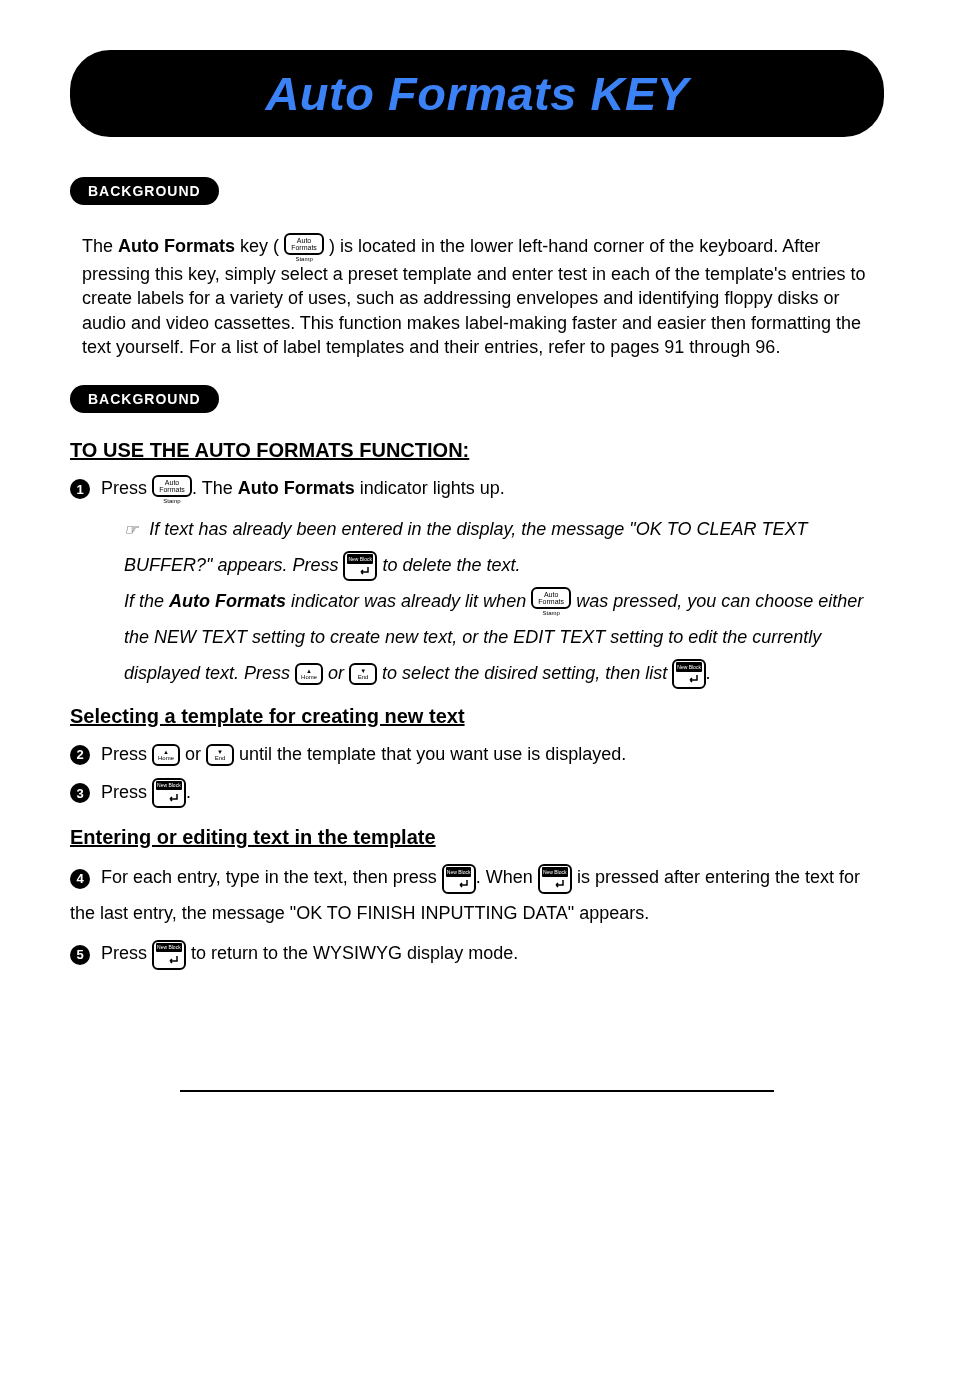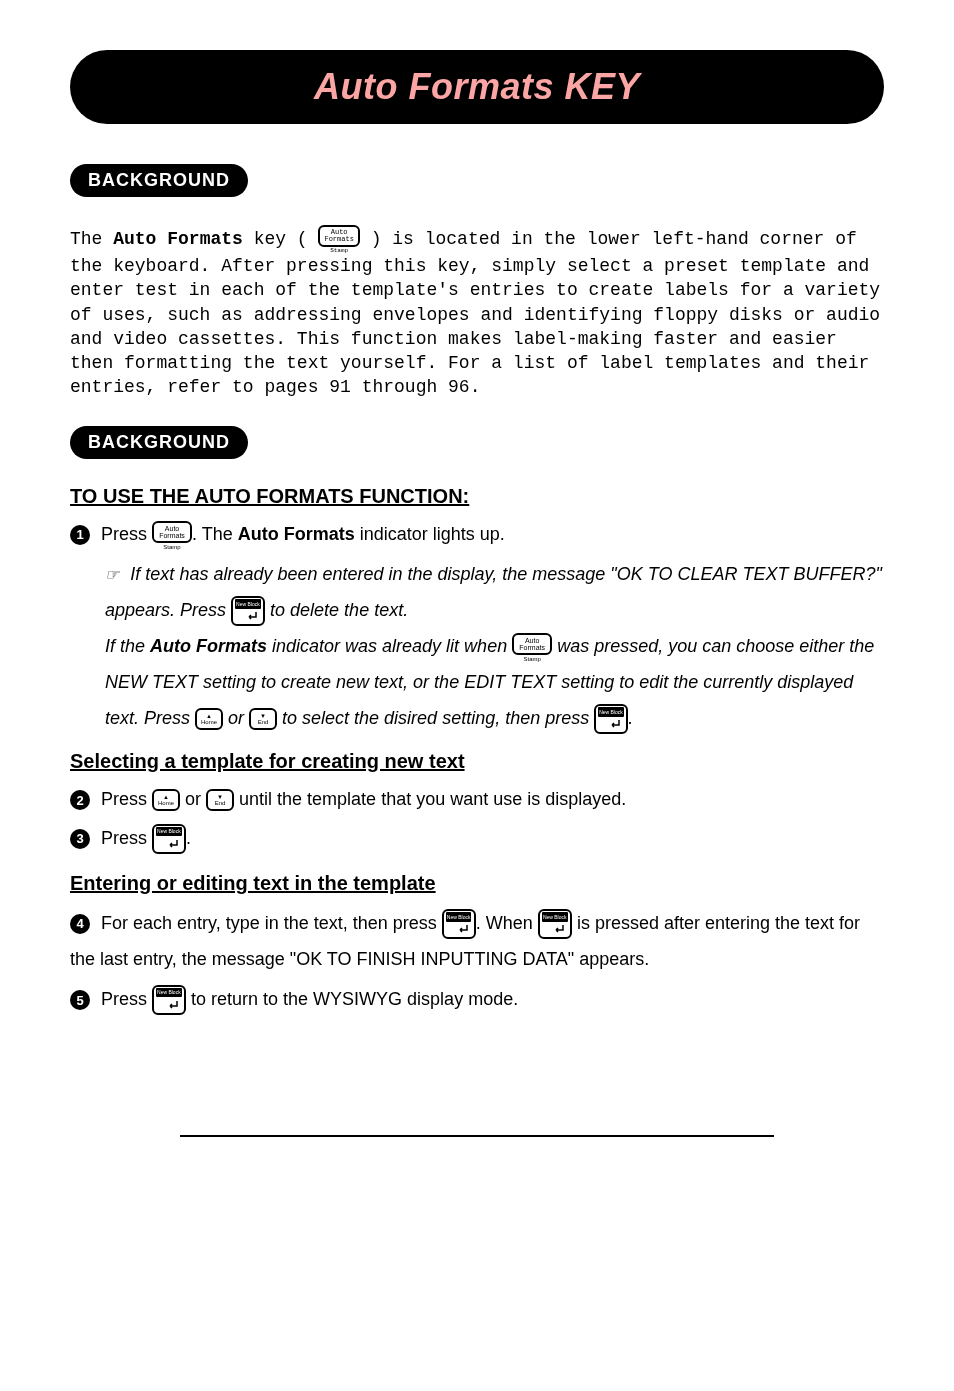--- a/index.html
+++ b/index.html
@@ -14,42 +14,41 @@
     padding: 50px 70px 40px 70px;
   }
   .title-bar {
     background: #000;
     border-radius: 40px;
     padding: 16px 30px;
     text-align: center;
     margin-bottom: 40px;
   }
   .title-bar span {
-    color: #fca5a5;
+    color: #3b82f6;
     font-style: italic;
     font-weight: bold;
-    font-size: 36px;
+    font-size: 47px;
     letter-spacing: 0.5px;
   }
   .section-pill {
     display: inline-block;
     background: #000;
     color: #fff;
     font-weight: bold;
-    font-size: 18px;
+    font-size: 14px;
     padding: 6px 18px;
     border-radius: 18px;
     letter-spacing: 1px;
     margin-bottom: 16px;
   }
   .body-para {
     font-size: 18px;
     line-height: 1.35;
-    margin: 12px 0 26px 0;
-    font-family: Liberation Mono, monospace;
+    margin: 12px 0 26px 12px;
   }
   .subhead {
     font-weight: bold;
     font-size: 20px;
     margin: 10px 0 10px 0;
     text-decoration: underline;
   }
   .step {
     font-size: 18px;
     line-height: 1.8;
@@ -72,21 +71,21 @@
   .pointer {
     display: inline-block;
     font-size: 16px;
     margin-right: 6px;
     vertical-align: middle;
   }
   .italic-block {
     font-style: italic;
     font-size: 18px;
     line-height: 2.0;
-    margin-left: 35px;
+    margin-left: 54px;
     margin-top: 6px;
     margin-bottom: 14px;
   }
   .key-box {
     display: inline-flex;
     flex-direction: column;
     align-items: center;
     justify-content: center;
     border: 2px solid #000;
     border-radius: 6px;
@@ -203,21 +202,21 @@
           <span>Auto</span>
           <span>Formats</span>
         </span>
         <span class="sub-label">Stamp</span>
       </span><span> was pressed, you can choose either the NEW TEXT setting to create new text, or the EDIT TEXT setting to edit the currently displayed text.  Press </span><span class="key-box small">
         <span>▲</span>
         <span>Home</span>
       </span><span> or </span><span class="key-box small">
         <span>▼</span>
         <span>End</span>
-      </span><span> to select the disired setting, then press </span><span class="key-enter"><span class="nb">New Block</span><svg width="12" height="10">
+      </span><span> to select the disired setting, then list </span><span class="key-enter"><span class="nb">New Block</span><svg width="12" height="10">
           <path d="M10 1 L10 6 L3 6 M3 6 L5 4 M3 6 L5 8" stroke="#000" stroke-width="1.5" fill="none"></path>
         </svg></span><span>.</span>
   </div>
 
   
   <div class="subhead">Selecting a template for creating new text</div>
 
   <div class="step">
     <span class="circle-num">2</span>
     <span>Press </span><span class="key-box small">

